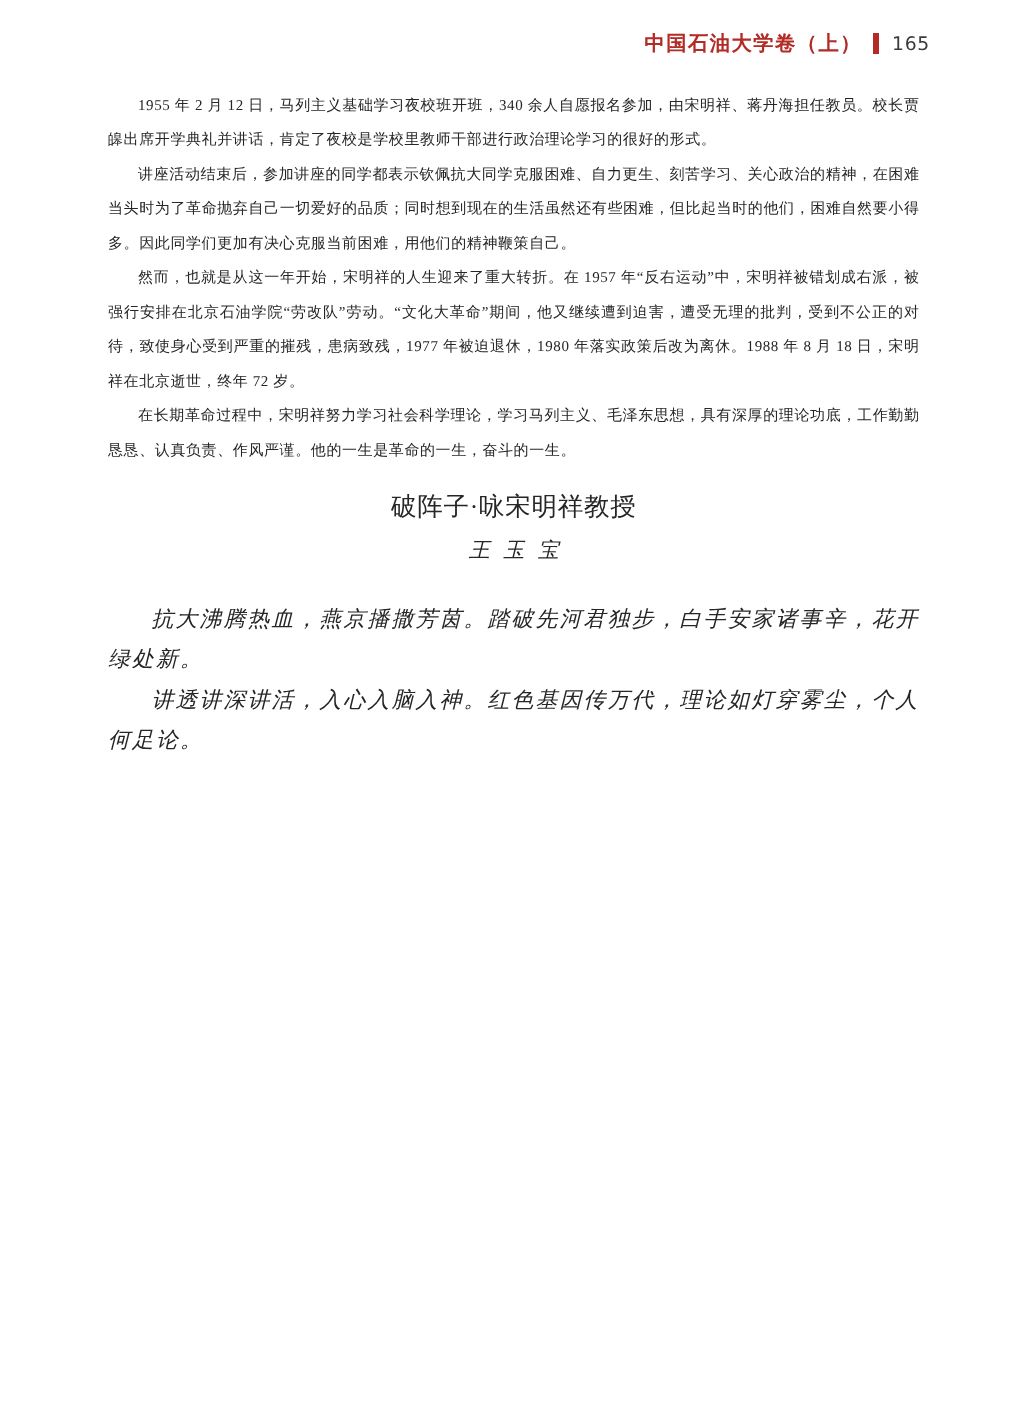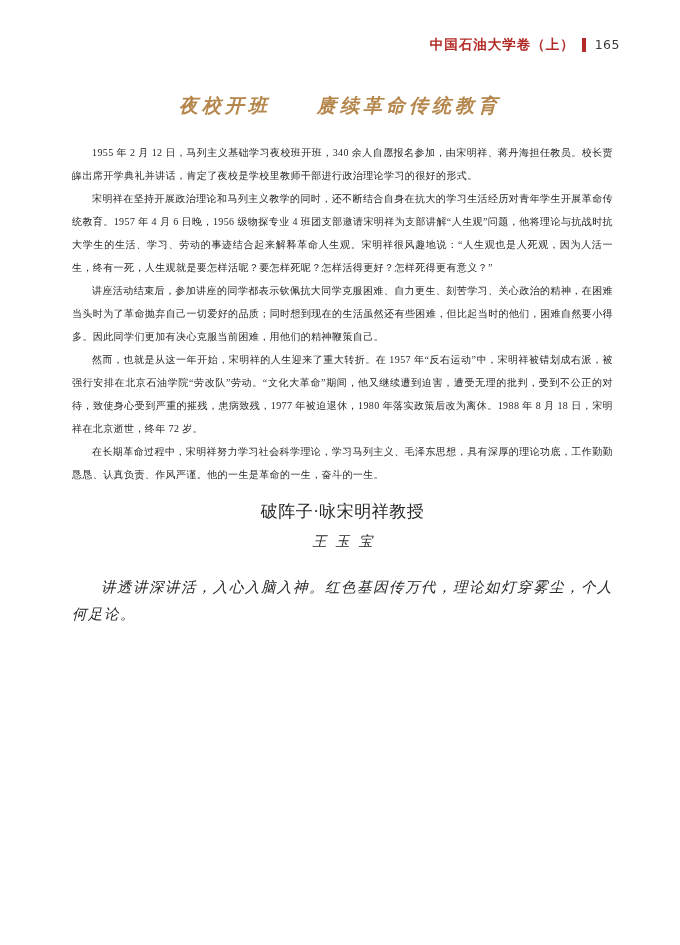--- a/index.html
+++ b/index.html
@@ -4,21 +4,21 @@
 <style>
   html,body{margin:0;padding:0;background:#ffffff;}
   .page{
     position:relative;
     width:680px;height:945px;
     background:#ffffff;
     font-family:"Liberation Serif", serif;
     color:var(--body_ink,#262626);
     overflow:hidden;
     box-sizing:border-box;
-    padding-top:36px;
+    padding-top:20px;
   }
   
   .running-header{
     height:17px;
     margin:0 60px 0 70px;
     display:flex;
     justify-content:flex-end;
     align-items:center;
     font-size:13.5px;
     line-height:17px;
@@ -107,32 +107,31 @@
 <body>
 
 <div class="page">
 
   <div class="running-header">
     <span class="header-book-title">中国石油大学卷（上）</span>
     <span class="header-bar"></span>
     <span class="header-page-number">165</span>
   </div>
 
-  <div class="article-title">夜校开班　　赓续革命传统教育</div>
 
   <div class="content">
     <p>1955 年 2 月 12 日，马列主义基础学习夜校班开班，340 余人自愿报名参加，由宋明祥、蒋丹海担任教员。校长贾皞出席开学典礼并讲话，肯定了夜校是学校里教师干部进行政治理论学习的很好的形式。</p>
-    <p>宋明祥在坚持开展政治理论和马列主义教学的同时，还不断结合自身在抗大的学习生活经历对青年学生开展革命传统教育。1957 年 4 月 6 日晚，1956 级物探专业 4 班团支部邀请宋明祥为支部讲解“人生观”问题，他将理论与抗战时抗大学生的生活、学习、劳动的事迹结合起来解释革命人生观。宋明祥很风趣地说：“人生观也是人死观，因为人活一生，终有一死，人生观就是要怎样活呢？要怎样死呢？怎样活得更好？怎样死得更有意义？”</p>
     <p>讲座活动结束后，参加讲座的同学都表示钦佩抗大同学克服困难、自力更生、刻苦学习、关心政治的精神，在困难当头时为了革命抛弃自己一切爱好的品质；同时想到现在的生活虽然还有些困难，但比起当时的他们，困难自然要小得多。因此同学们更加有决心克服当前困难，用他们的精神鞭策自己。</p>
     <p>然而，也就是从这一年开始，宋明祥的人生迎来了重大转折。在 1957 年“反右运动”中，宋明祥被错划成右派，被强行安排在北京石油学院“劳改队”劳动。“文化大革命”期间，他又继续遭到迫害，遭受无理的批判，受到不公正的对待，致使身心受到严重的摧残，患病致残，1977 年被迫退休，1980 年落实政策后改为离休。1988 年 8 月 18 日，宋明祥在北京逝世，终年 72 岁。</p>
     <p>在长期革命过程中，宋明祥努力学习社会科学理论，学习马列主义、毛泽东思想，具有深厚的理论功底，工作勤勤恳恳、认真负责、作风严谨。他的一生是革命的一生，奋斗的一生。</p>
 
     <div class="poem-title">破阵子·咏宋明祥教授</div>
 
     <div class="poem-author">王玉宝</div>
 
     <div class="poem-body">
+      <p>抗大沸腾热血，燕京播撒芳茵。踏破先河君独步，白手安家诸事辛，花开绿处新。</p>
       <p>讲透讲深讲活，入心入脑入神。红色基因传万代，理论如灯穿雾尘，个人何足论。</p>
     </div>
 
   </div>
 
 </div>
 
 </body></html>

